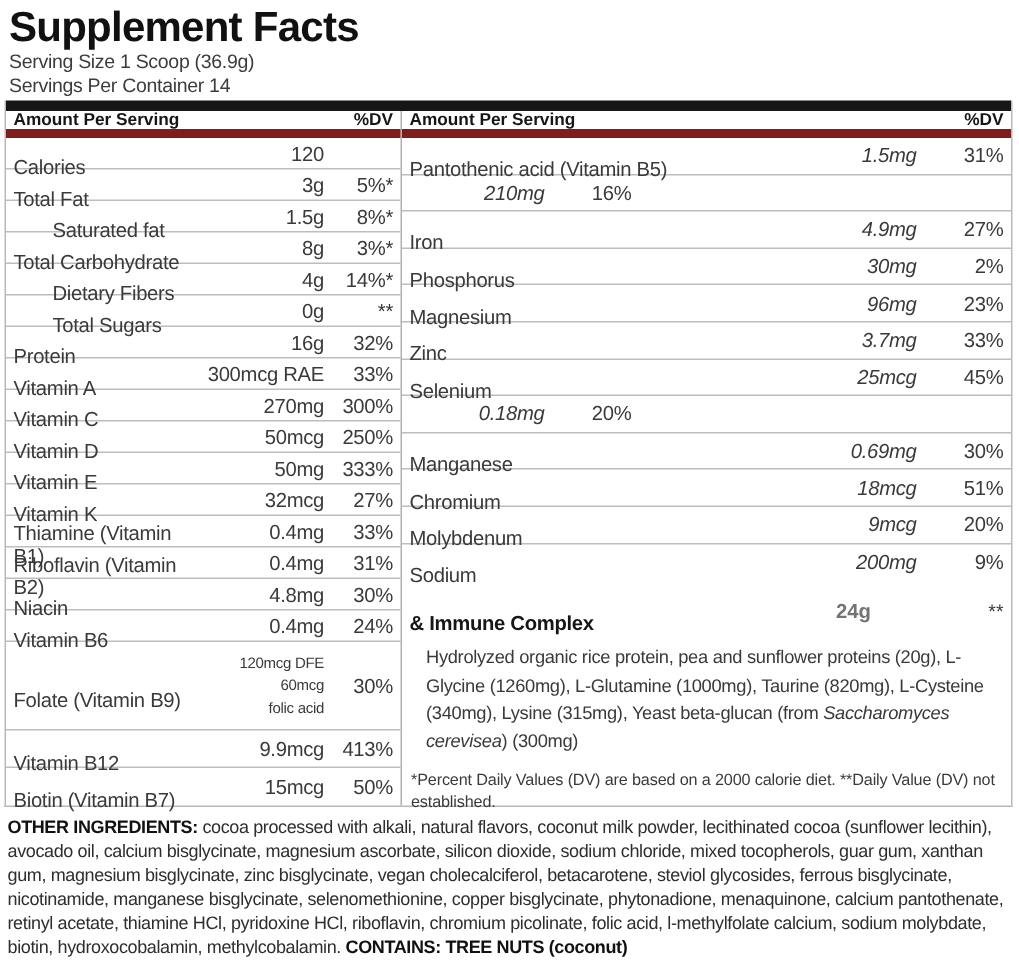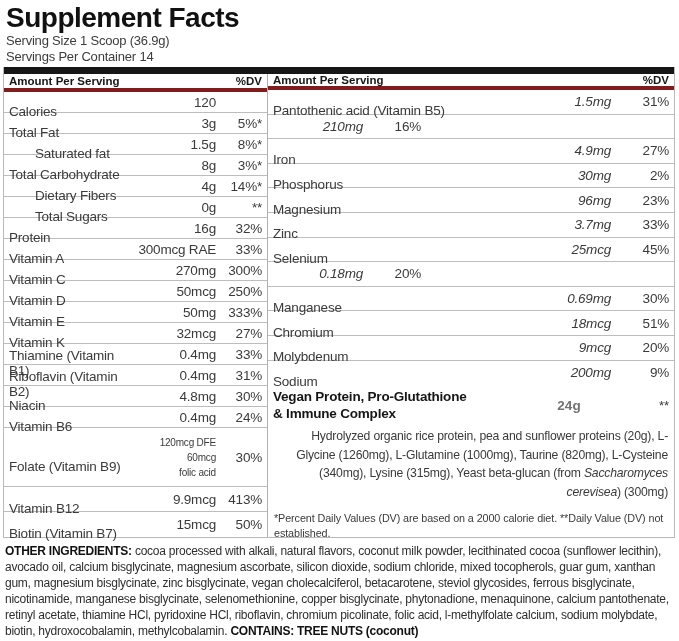--- a/index.html
+++ b/index.html
@@ -12,21 +12,21 @@
 
   .panel { position:absolute; left:3px; right:4px; top:67px; height:471px;
            border:1px solid #b9b9b9; border-top:none; }
   .topbar { height:7px; background:#161616; }
   .cols { display:flex; height:463px; }
   .col { display:flex; flex-direction:column; }
   .col-left { width:264px; border-right:1px solid #b0b0b0; }
   .col-right { flex:1; }
 
   .colhead { display:flex; align-items:center; height:24px; padding:0 5px;
-             border-bottom:4px solid #7f1d1d; font-size:11.5px; font-weight:bold; color:#161616;justify-content:flex-end; }
+             border-bottom:6px solid #7f1d1d; font-size:11.5px; font-weight:bold; color:#161616;justify-content:flex-end; }
   .colhead .aps { flex:1; }
   .colhead .dvh { text-align:right; }
 
   .row { display:flex; align-items:center; padding:0 5px; font-size:13.5px;
          letter-spacing:-0.2px; color:#3a3a3a; border-bottom:1px solid #bdbdbd; }
   .row:last-child { border-bottom:none; }
   .row .nm { flex:1;margin-top:18px; }
   .row .nm.ind { padding-left:26px; }
   .row .amt { text-align:right; white-space:nowrap; }
   .row .dv { text-align:right; white-space:nowrap; }
@@ -38,21 +38,21 @@
   .col-right .row { height:24.6px; }
   .col-right .row .dv { width:58px; }
   .col-right .row .amt { min-width:90px;font-style:italic; }
   .amt-lines { text-align:right; line-height:15px; font-size:10px; }
 
   .thickbar { height:6px; background:#161616; }
   .blend-head { display:flex; align-items:center; padding:3px 5px 2px 5px; }
   .blend-title { flex:1; font-weight:bold; color:#161616; font-size:13.5px; line-height:17px; letter-spacing:-0.2px; }
   .blend-amt { font-weight:bold; color:#737373; font-size:13.5px; width:120px; text-align:center; }
   .blend-dv { width:40px; text-align:right; font-size:13px; color:#3a3a3a; }
-  .blend-desc { padding:3px 6px 6px 16px; font-size:12.2px; line-height:18.5px; letter-spacing:-0.2px; color:#3a3a3a;text-align:right; }
+  .blend-desc { padding:3px 6px 6px 16px; font-size:12.2px; line-height:18.5px; letter-spacing:-0.2px; color:#3a3a3a; }
   .blend-desc i { font-style:italic; }
 
   .footnote { padding:4px 6px; font-size:10.8px; line-height:15px; color:#3a3a3a; letter-spacing:-0.1px; }
 
   .other { position:absolute; left:5px; right:3px; top:543px; font-size:12px;
            line-height:16px; letter-spacing:-0.25px; color:#2e2e2e; text-align:left; }
   .other b { color:#111; }
 </style>
 </head>
 <body>
@@ -234,21 +234,21 @@
           </div>
           <div class="row">
             <span class="nm">Sodium</span>
             <span class="amt">200mg</span>
             <span class="dv">9%</span>
           </div>
         </div>
       <div class="thickbar"></div>
       <div class="blend-head">
         <span class="blend-title">
-          <span>Vegan Protein, Pro-Glutathione</span><br>
+          <br>
           <span>&amp; Immune Complex</span>
         </span>
         <span class="blend-amt">24g</span>
         <span class="blend-dv">**</span>
       </div>
       <div class="blend-desc"><span>Hydrolyzed organic rice protein, pea and sunflower proteins (20g), L-Glycine (1260mg), L-Glutamine (1000mg), Taurine (820mg), L-Cysteine (340mg), Lysine (315mg), Yeast beta-glucan (from </span><i>Saccharomyces cerevisea</i><span>) (300mg)</span></div>
       <div class="thickbar"></div>
       <div class="footnote">*Percent Daily Values (DV) are based on a 2000 calorie diet. **Daily Value (DV) not established.</div>
     </div>
   </div>

